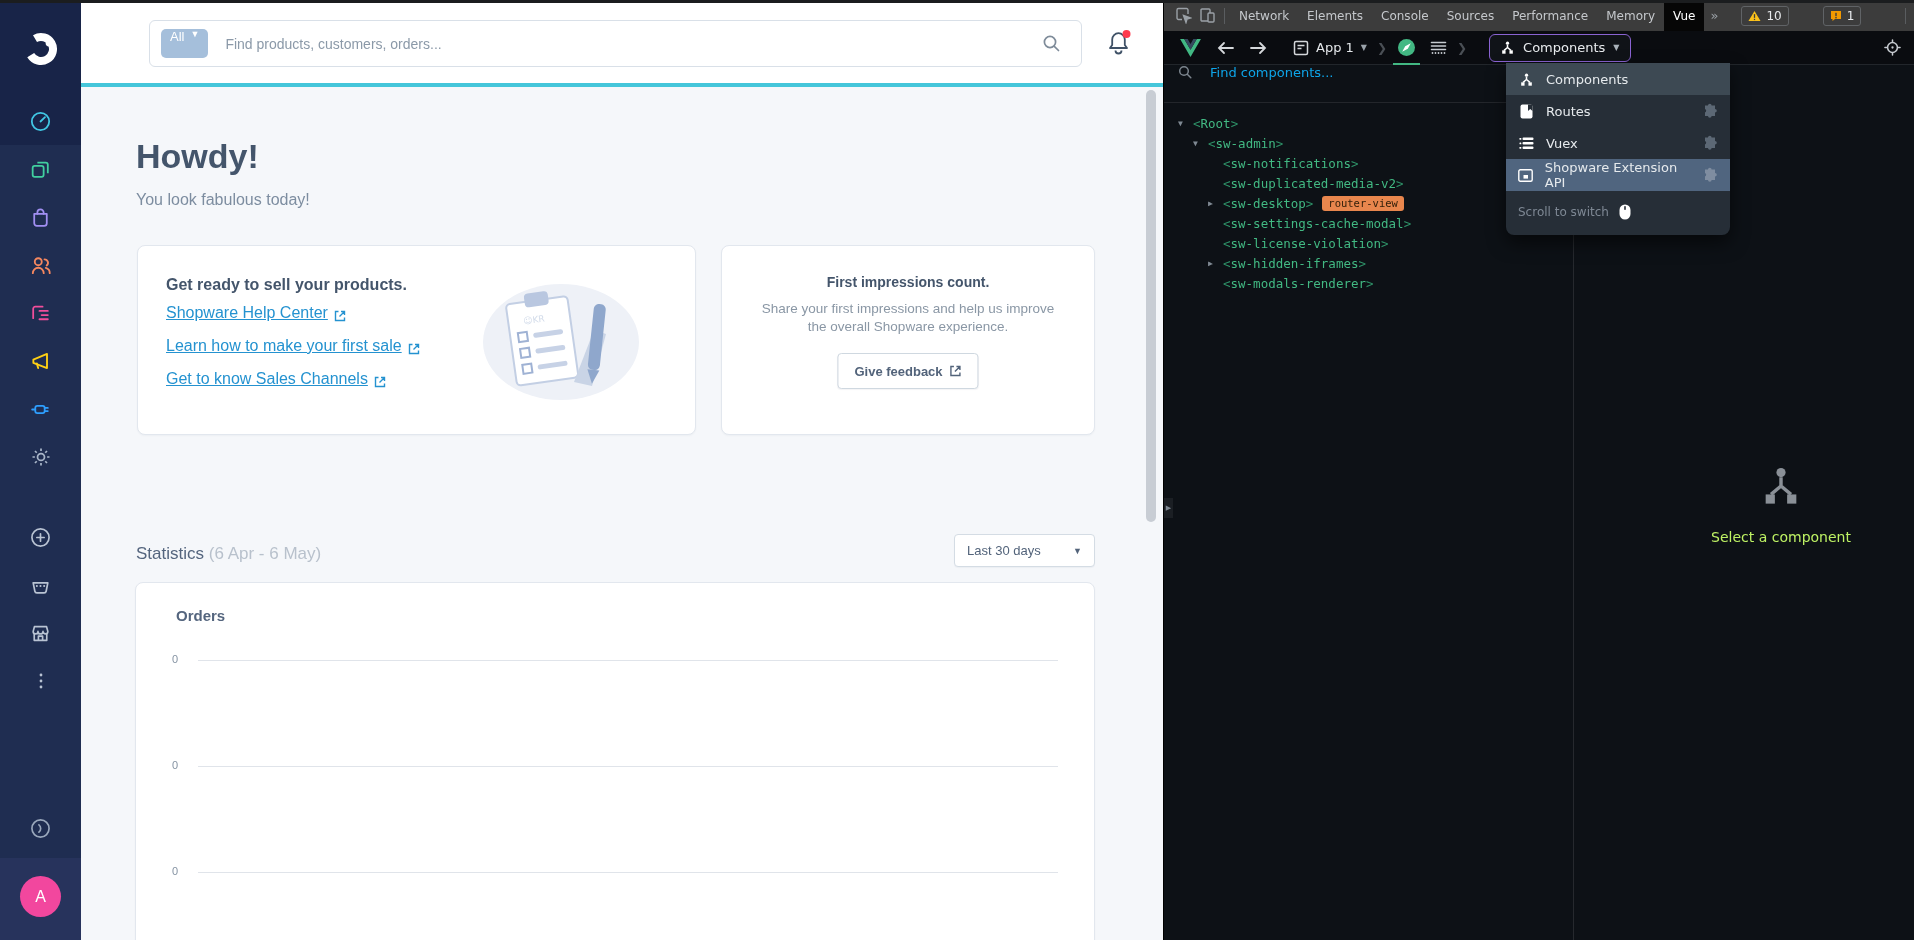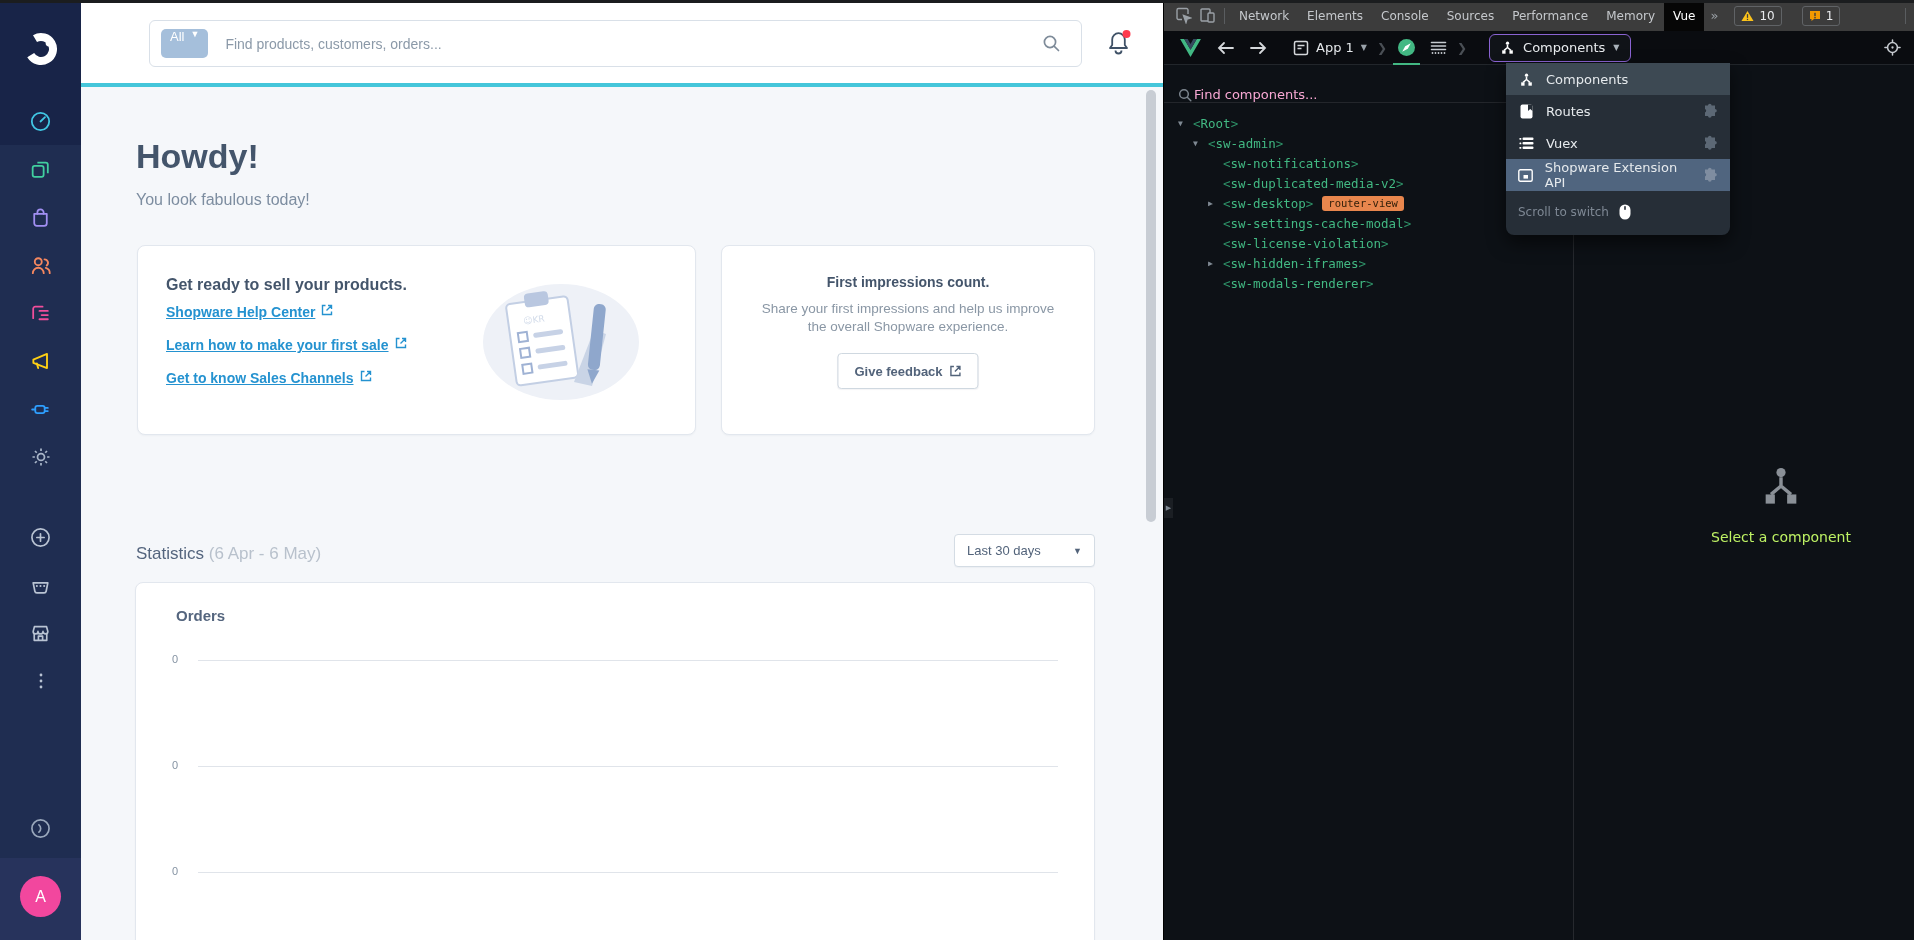--- a/index.html
+++ b/index.html
@@ -29,21 +29,21 @@
   .search-ph{margin-left:17px;color:#8b99a8;font-size:14px;}
   .search-mag{position:absolute;right:20px;top:13px;color:#7e8b99;}
   .bell{position:absolute;left:1024px;top:25px;color:#3f5166;cursor:pointer;}
 
   .content{position:absolute;left:0;top:84px;width:1082px;height:853px;background:#f5f7fa;overflow:hidden;}
   .howdy{position:absolute;left:55px;top:50px;font-size:34px;font-weight:700;color:#44556b;}
   .welcome-sub{position:absolute;left:55px;top:104px;font-size:16px;color:#7d8da0;}
   .card{position:absolute;background:#fff;border:1px solid #e2e7ee;border-radius:8px;box-shadow:0 1px 2px rgba(35,49,69,.04);box-sizing:border-box;}
   .card-sell{left:56px;top:158px;width:559px;height:190px;}
   .card-sell h3{margin:30px 0 0 28px;font-size:16px;color:#44556b;}
-  .sell-link{position:absolute;left:28px;font-size:14px;color:#2492d0;text-decoration:underline;display:flex;align-items:flex-start;gap:6px;cursor:pointer;font-weight:bold;}
+  .sell-link{position:absolute;left:28px;font-size:16px;color:#2492d0;text-decoration:underline;display:flex;align-items:flex-end;gap:6px;cursor:pointer;}
   .l1{top:58px}.l2{top:91px}.l3{top:124px}
   .illu{position:absolute;left:318px;top:24px;}
   .card-feedback{left:640px;top:158px;width:374px;height:190px;text-align:center;}
   .card-feedback h3{margin:28px 0 0 0;font-size:14px;color:#44556b;}
   .fb-body{margin:10px auto 0;width:300px;font-size:13.5px;line-height:18px;color:#8a97a5;}
   .fb-btn{position:absolute;left:50%;transform:translateX(-50%);top:107px;height:34px;padding:0 16px;background:#fff;border:1px solid #cfd8e0;border-radius:4px;font-size:13px;font-weight:700;color:#52637a;display:flex;align-items:center;gap:7px;cursor:pointer;box-shadow:0 1px 1px rgba(35,49,69,.05);}
 
   .stats-title{position:absolute;left:55px;top:457px;font-size:17px;}
   .stats-title .st{color:#54657e;font-weight:400;}
   .stats-title .sr{color:#b8c1cc;font-weight:400;}
@@ -58,38 +58,38 @@
   .scroll-thumb{position:absolute;left:1146px;top:90px;width:10px;height:432px;background:#c8cdd4;border-radius:5px;cursor:pointer;}
 
   
   .devtools{position:absolute;left:1163px;top:0;width:824px;height:940px;background:#0d1116;font-family:"DejaVu Sans",sans-serif;border-left:1px solid #000;box-sizing:border-box;}
   .dt-tabbar{position:absolute;left:0;top:0;width:100%;height:31px;background:#3c3c3c;display:flex;align-items:center;color:#c5c8cc;font-size:12px;box-sizing:border-box;padding-left:7px;}
   .dt-ic{display:flex;align-items:center;justify-content:center;width:24px;height:24px;color:#9aa0a6;cursor:pointer;}
   .dt-div{width:1px;height:16px;background:#5a5d60;margin:0 5px;}
   .dt-tab{padding:0 9px;height:31px;display:flex;align-items:center;cursor:pointer;white-space:nowrap;}
   .dt-tab.active{background:#060606;color:#fff;}
   .dt-more{color:#9aa0a6;padding:0 6px;cursor:pointer;font-size:13px;}
-  .dt-badge{display:flex;align-items:center;gap:5px;border:1px solid #606366;border-radius:3px;padding:2px 6px;margin:0 10px;color:#e8eaed;cursor:pointer;text-align:right;}
+  .dt-badge{display:flex;align-items:center;gap:5px;border:1px solid #606366;border-radius:3px;padding:2px 6px;margin:0 17px;color:#e8eaed;cursor:pointer;text-align:right;}
   .dt-right{margin-left:auto;display:flex;align-items:center;padding-right:4px;}
 
   .vue-toolbar{position:absolute;left:0;top:31px;width:100%;height:34px;background:#0a0c10;border-bottom:1px solid #22262b;display:flex;align-items:center;color:#c7ccd1;box-sizing:border-box;}
   .vt-gap{margin-left:16px;}
   .vt-ic{display:flex;align-items:center;color:#c7ccd1;cursor:pointer;}
   .vt-sep{color:#4a4f55;font-size:12px;margin:0 10px;}
   .appsel{display:flex;align-items:center;gap:7px;font-size:13px;color:#e4e7ea;cursor:pointer;}
   .appsel .ac{font-size:8px;color:#9aa2aa;}
   .inspector-wrap{position:relative;display:flex;align-items:center;height:34px;}
   .inspector-wrap::after{content:"";position:absolute;left:-4px;right:-4px;bottom:0;height:2px;background:#42b883;}
   .components-btn{display:flex;align-items:center;gap:8px;height:26px;padding:0 10px;margin-left:12px;border:1px solid #8a63d2;border-radius:6px;color:#e8ebee;font-size:13px;background:#101318;cursor:pointer;}
   .cb-caret{font-size:8px;color:#aab2ba;}
   .vt-right{margin-left:auto;display:flex;align-items:center;gap:20px;margin-right:16px;}
 
   .vue-body{position:absolute;left:0;top:65px;width:100%;height:875px;}
   .tree-pane{position:absolute;left:0;top:0;width:410px;height:100%;background:#0d1116;border-right:1px solid #26292e;box-sizing:border-box;}
-  .find-row{height:37px;display:flex;align-items:flex-end;gap:2px;padding-left:14px;border-bottom:1px solid #23262b;color:#f9a8d4;font-size:13px;cursor:text;}
+  .find-row{height:37px;display:flex;align-items:flex-start;gap:18px;padding-left:14px;border-bottom:1px solid #23262b;color:#0ea5e9;font-size:13px;cursor:text;}
   .tree{padding-top:10px;font-family:"DejaVu Sans Mono",monospace;font-size:12.5px;}
   .tree-row{display:flex;align-items:center;height:20px;cursor:pointer;}
   .d0{padding-left:14px}.d1{padding-left:29px}.d2{padding-left:44px}
   .caret{width:15px;font-size:8px;color:#7f8993;flex:none;}
   .tagname{color:#42b983;}
   .tagname::before{content:"<";color:#2e9268;}
   .tagname::after{content:">";color:#2e9268;}
   .badge-rv{margin-left:9px;background:#e8864d;color:#33200a;font-size:10.5px;line-height:15px;padding:0 6px;border-radius:3px;}
 
   .right-pane{position:absolute;left:411px;top:0;right:0;height:100%;background:#0d1116;}

